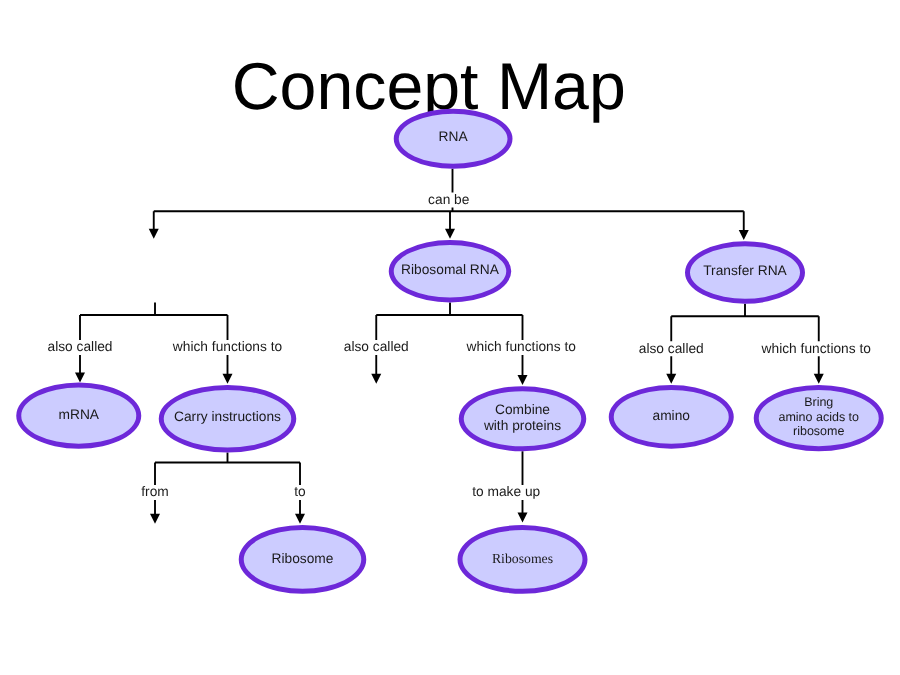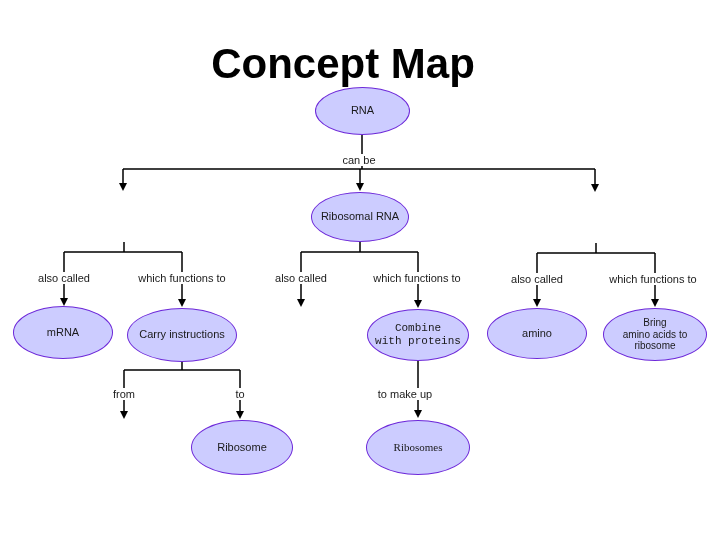--- a/index.html
+++ b/index.html
@@ -4,39 +4,39 @@
 <style>
   :root{
     --node-fill:#ccccff; --line:#000000; --background:#ffffff;
     --title-color:#000000; --text:#1a1a1a;
   }
   html,body{margin:0;padding:0;}
   body{width:720px;height:540px;background:var(--background);
        font-family:"Liberation Sans",sans-serif;}
   .stage{position:relative;width:720px;height:540px;background:var(--background);overflow:hidden;}
   .title{position:absolute;left:143px;top:42px;width:400px;text-align:center;
-         font-size:42px;line-height:1.05;color:var(--title-color);font-weight:bold;}
+         font-size:53px;line-height:1.05;color:var(--title-color);}
   svg.connectors{position:absolute;left:0;top:0;width:720px;height:540px;}
   svg.connectors path{stroke:var(--line);stroke-width:1.5;fill:none;}
   svg.connectors polygon{fill:var(--line);stroke:none;}
   .node{position:absolute;display:flex;align-items:center;justify-content:center;
-        text-align:center;background:var(--node-fill);border:1px solid #6d28d9;
+        text-align:center;background:var(--node-fill);border:4px solid #6d28d9;
         border-radius:50%;font-size:11px;line-height:1.2;color:var(--text);
         white-space:pre-line;box-sizing:border-box;}
   .lbl{position:absolute;transform:translate(-50%,-50%);background:var(--background);
        padding:0 3px;font-size:11px;color:var(--text);white-space:nowrap;}
   
   #n-rna{left:315px;top:87px;width:95px;height:48px;}
   #n-messenger{left:75px;top:192px;width:98px;height:50px;}
   #n-ribosomal{left:311px;top:192px;width:98px;height:50px;}
   #n-transfer{left:548px;top:193px;width:96px;height:50px;}
   #n-mrna{left:13px;top:306px;width:100px;height:53px;}
   #n-carry{left:127px;top:308px;width:110px;height:54px;}
   #n-rrna{left:249px;top:308px;width:103px;height:51px;}
-  #n-combine{left:367px;top:309px;width:102px;height:52px;font-family:Liberation Mono, monospace;}
+  #n-combine{left:367px;top:309px;width:102px;height:52px;}
   #n-trna{left:487px;top:308px;width:100px;height:51px;}
   #n-bring{left:603px;top:308px;width:104px;height:53px;font-size:10px;line-height:1.15;}
   #n-dna{left:73px;top:420px;width:104px;height:55px;}
   #n-ribosome{left:191px;top:420px;width:102px;height:55px;}
   #n-ribosomes{left:366px;top:420px;width:104px;height:55px;font-family:Liberation Serif, serif;}
   
   #l-canbe{left:359px;top:160px;}
   #l-also1{left:64px;top:278px;}
   #l-which1{left:182px;top:278px;}
   #l-also2{left:301px;top:278px;}
@@ -85,20 +85,21 @@
   <div class="lbl" id="l-also2">also called</div>
   <div class="lbl" id="l-which2">which functions to</div>
   <div class="lbl" id="l-also3">also called</div>
   <div class="lbl" id="l-which3">which functions to</div>
   <div class="lbl" id="l-from">from</div>
   <div class="lbl" id="l-to">to</div>
   <div class="lbl" id="l-makeup">to make up</div>
 
   <div class="node" id="n-rna">RNA</div>
   <div class="node" id="n-ribosomal">Ribosomal RNA</div>
+  <div class="node" id="n-transfer">Transfer RNA</div>
   <div class="node" id="n-mrna">mRNA</div>
   <div class="node" id="n-carry">Carry instructions</div>
   <div class="node" id="n-combine">Combine
 with proteins</div>
   <div class="node" id="n-trna">amino</div>
   <div class="node" id="n-bring">Bring
 amino acids to
 ribosome</div>
   <div class="node" id="n-ribosome">Ribosome</div>
   <div class="node" id="n-ribosomes">Ribosomes</div>

